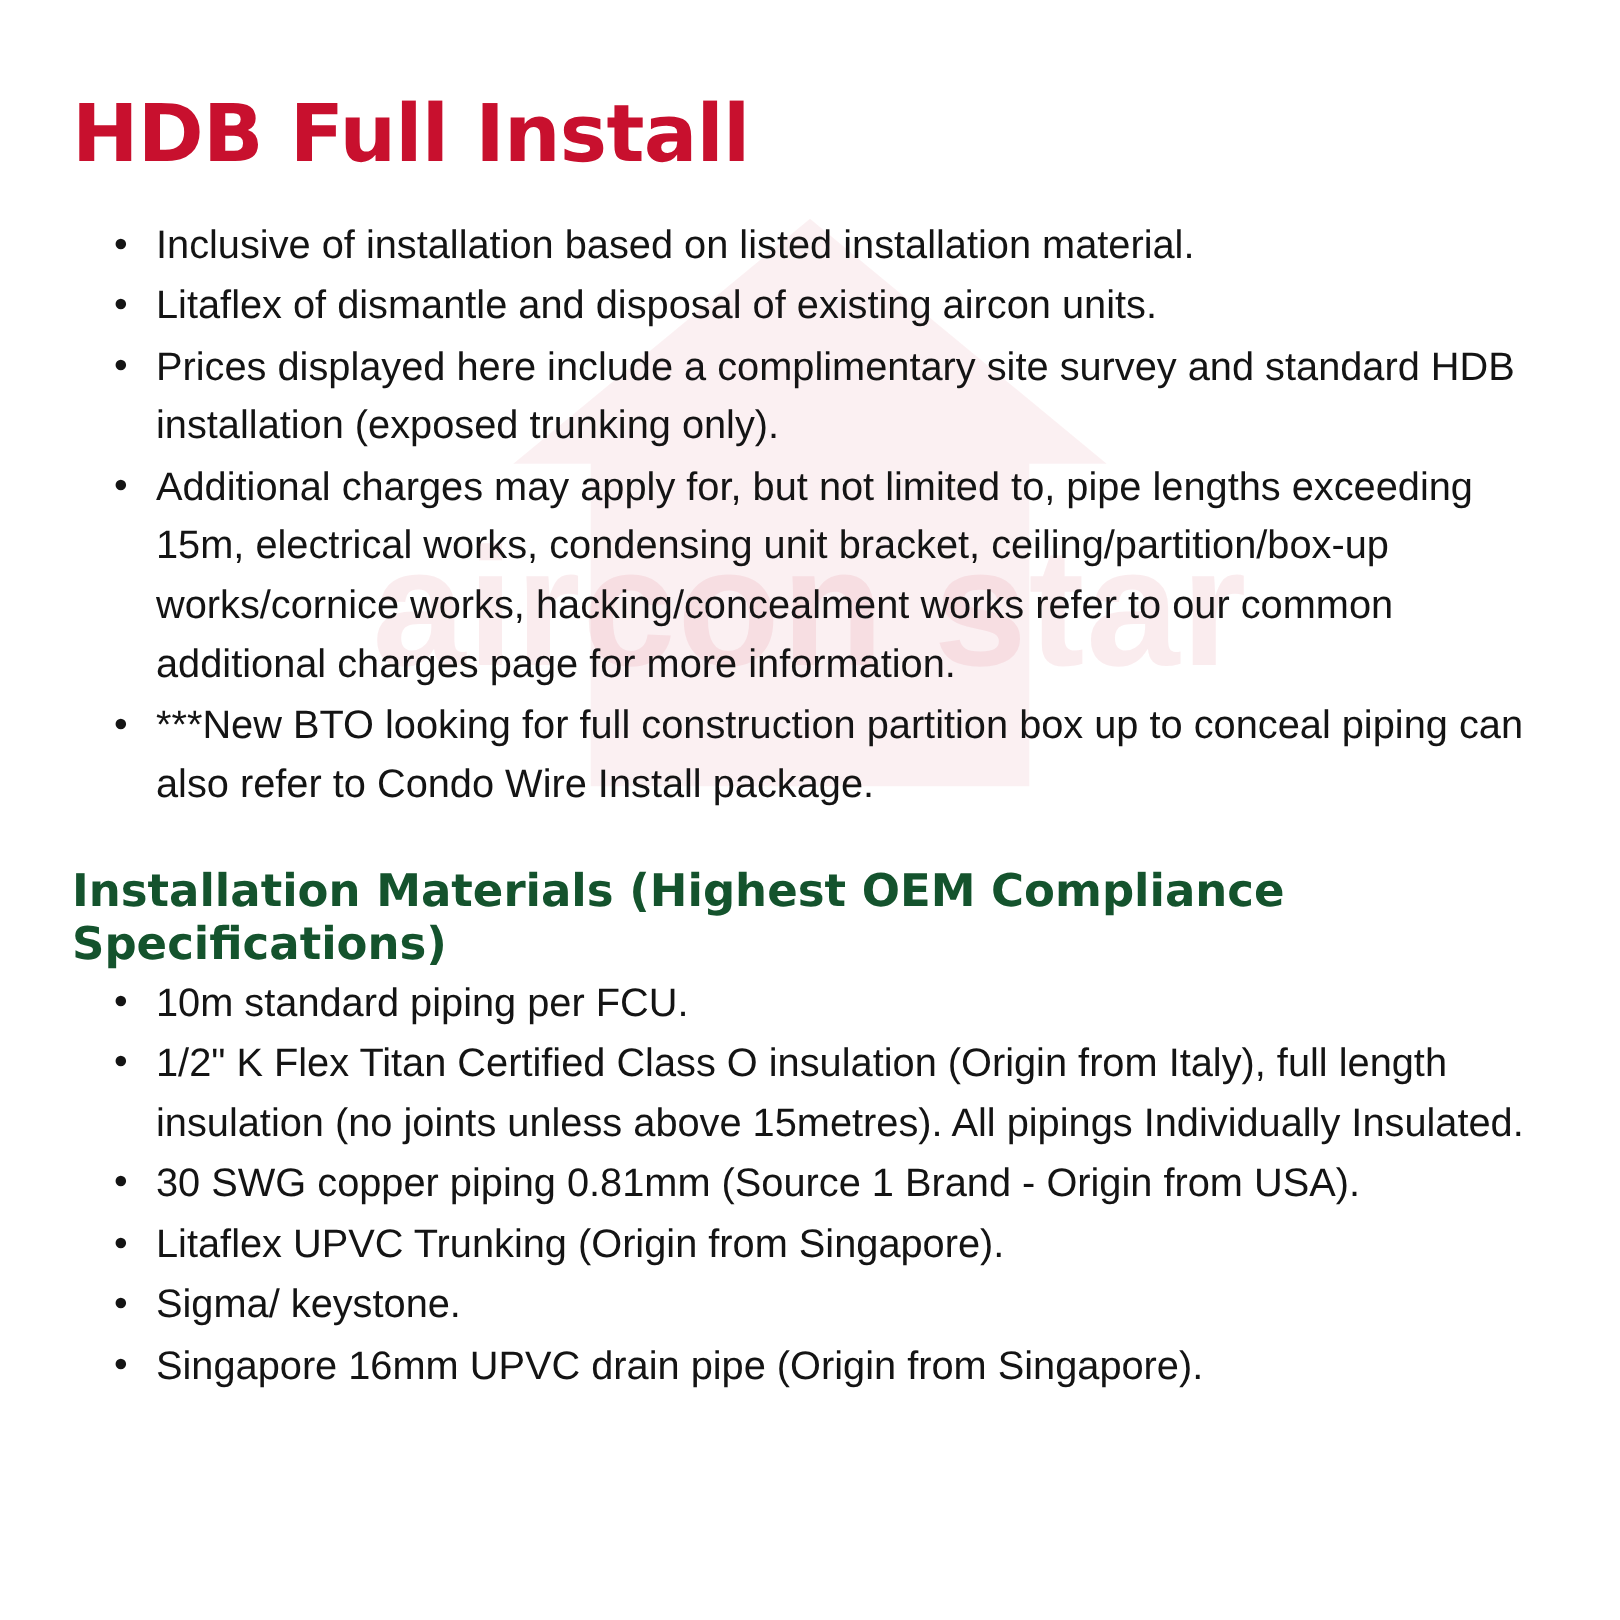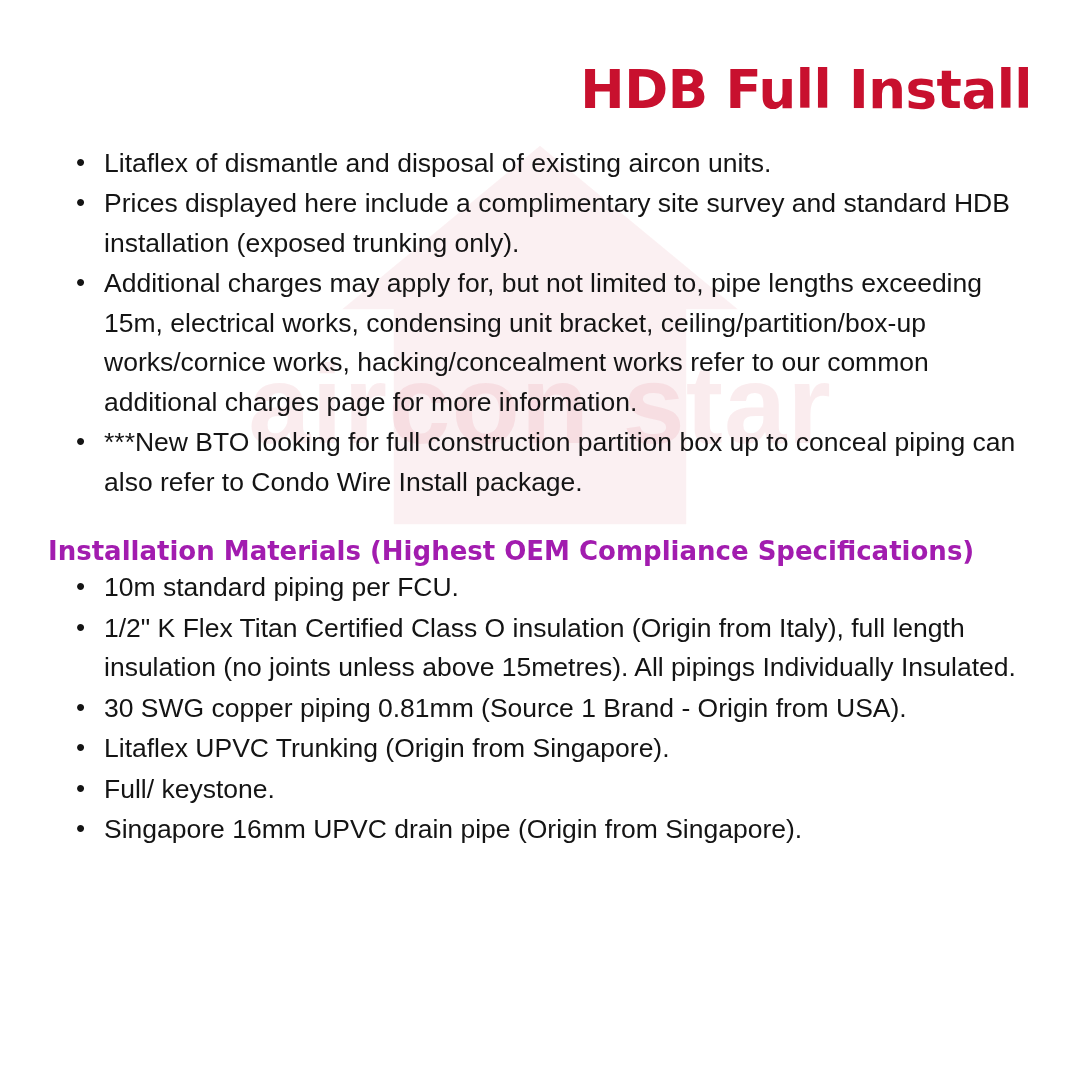--- a/index.html
+++ b/index.html
@@ -60,21 +60,20 @@
   }
 
   h1.title {
     font-family: "DejaVu Sans", sans-serif;
     font-size: 53px;
     line-height: 1.05;
     font-weight: bold;
     color: #c8102e;
     margin: 0 0 26px 4px;
     letter-spacing: -0.5px;
-    text-align: right;
   }
 
   ul.bullets {
     margin: 0;
     padding: 0 0 0 58px;
     list-style: none;
   }
   ul.bullets li {
     position: relative;
     font-size: 26.5px;
@@ -87,51 +86,52 @@
     content: "\2022";
     position: absolute;
     left: -26px;
     top: -1px;
     font-size: 26px;
     color: #141414;
   }
 
   .section-heading {
     font-family: "DejaVu Sans", sans-serif;
-    font-size: 26px;
+    font-size: 30px;
     font-weight: bold;
-    color: #a21caf;
+    color: #14532d;
     margin: 34px 0 2px 4px;
   }
 </style>
 </head>
 <body>
 
 <div class="watermark">
   <svg class="wm-house" viewBox="0 0 100 100">
     <path d="M50 6 L96 44 L84 44 L84 94 L16 94 L16 44 L4 44 Z" fill="#c8102e"></path>
   </svg>
   <div class="wm-text">aircon star</div>
 </div>
 
 <div class="page">
 
   <h1 class="title">HDB Full Install</h1>
 
   <ul class="bullets">
+    <li>Inclusive of installation based on listed installation material.</li>
     <li>Litaflex of dismantle and disposal of existing aircon units.</li>
     <li>Prices displayed here include a complimentary site survey and standard HDB installation (exposed trunking only).</li>
     <li>Additional charges may apply for, but not limited to, pipe lengths exceeding 15m, electrical works, condensing unit bracket, ceiling/partition/box-up works/cornice works, hacking/concealment works refer to our common additional charges page for more information.</li>
     <li>***New BTO looking for full construction partition box up to conceal piping can also refer to Condo Wire Install package.</li>
   </ul>
 
   <div class="section-heading">Installation Materials (Highest OEM Compliance Specifications)</div>
 
   <ul class="bullets">
     <li>10m standard piping per FCU.</li>
     <li>1/2" K Flex Titan Certified Class O insulation (Origin from Italy), full length insulation (no joints unless above 15metres). All pipings Individually Insulated.</li>
     <li>30 SWG copper piping 0.81mm (Source 1 Brand - Origin from USA).</li>
     <li>Litaflex UPVC Trunking (Origin from Singapore).</li>
-    <li>Full/ keystone.</li>
+    <li>Sigma/ keystone.</li>
     <li>Singapore 16mm UPVC drain pipe (Origin from Singapore).</li>
   </ul>
 
 </div>
 
 </body></html>

